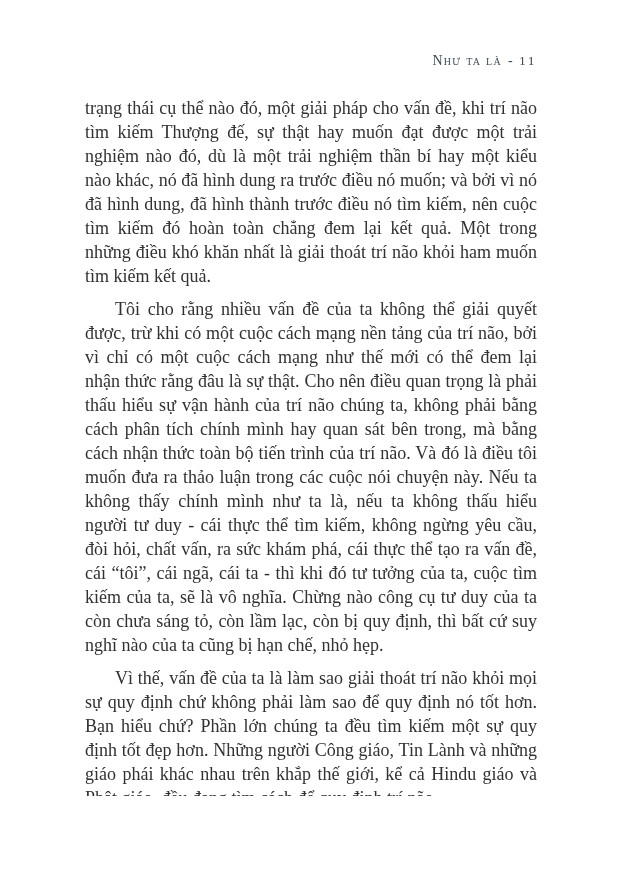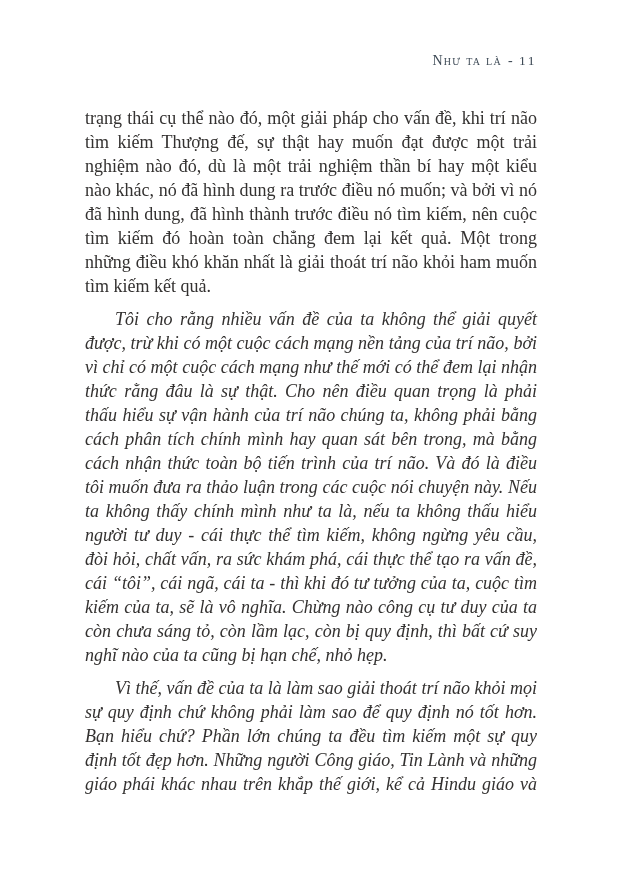--- a/index.html
+++ b/index.html
@@ -28,38 +28,37 @@
   .running-header .sep {
     margin: 0 5px 0 6px;
   }
   .running-header .pagenum {
     letter-spacing: 2.5px;
     font-variant: normal;
     font-size: 13.5px;
   }
   .body-text {
     position: absolute;
-    top: 106px;
+    top: 96px;
     left: 85px;
     width: 452px;
     font-size: 18px;
     line-height: 24px;
     color: #333130;
     text-align: justify;
   }
   .para {
     margin: 0;
     padding: 0;
   }
   .para + .para {
     margin-top: 9px;
   }
   .para.indent {
     text-indent: 30px;
-    font-style: italic;
   }
 </style>
 </head>
 <body>
 
 <div class="page">
   <div class="running-header">
     <span>Như ta là</span><span class="sep">-</span><span class="pagenum">11</span>
   </div>
   <div class="body-text" id="page-body">

